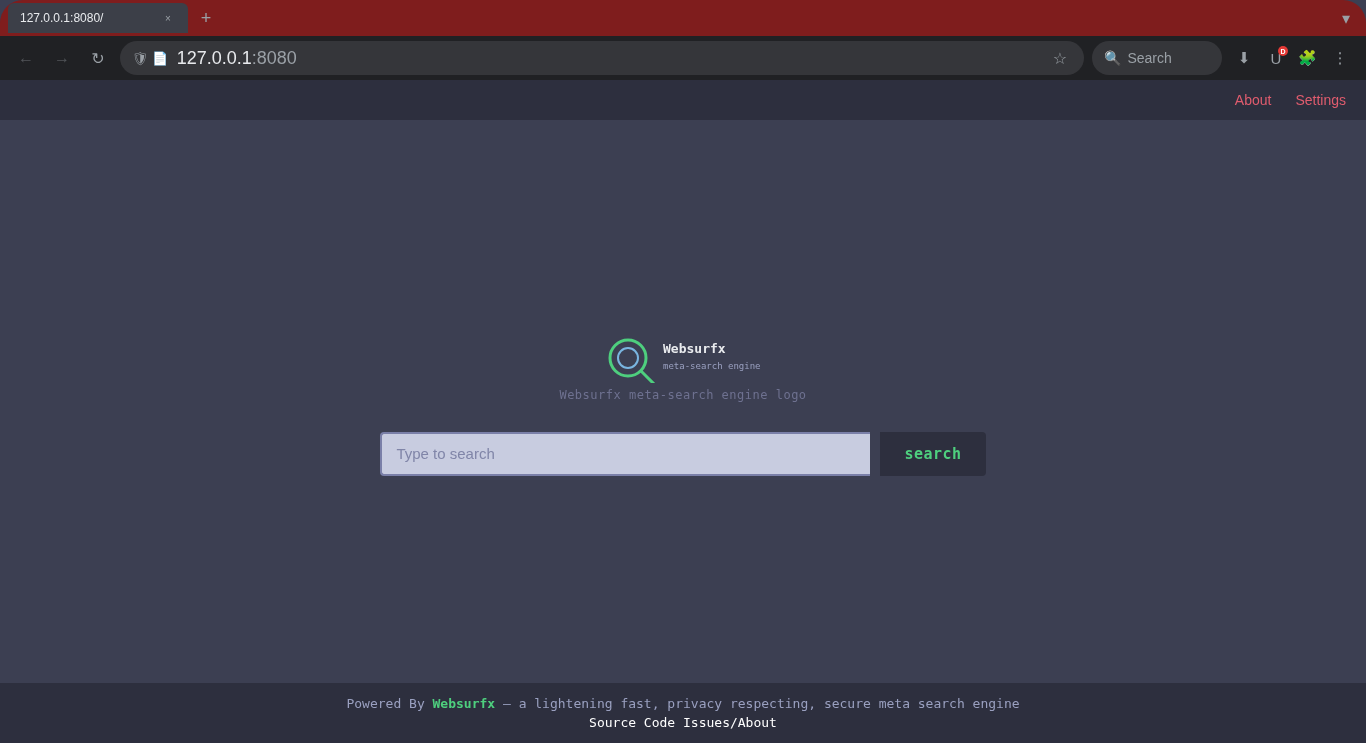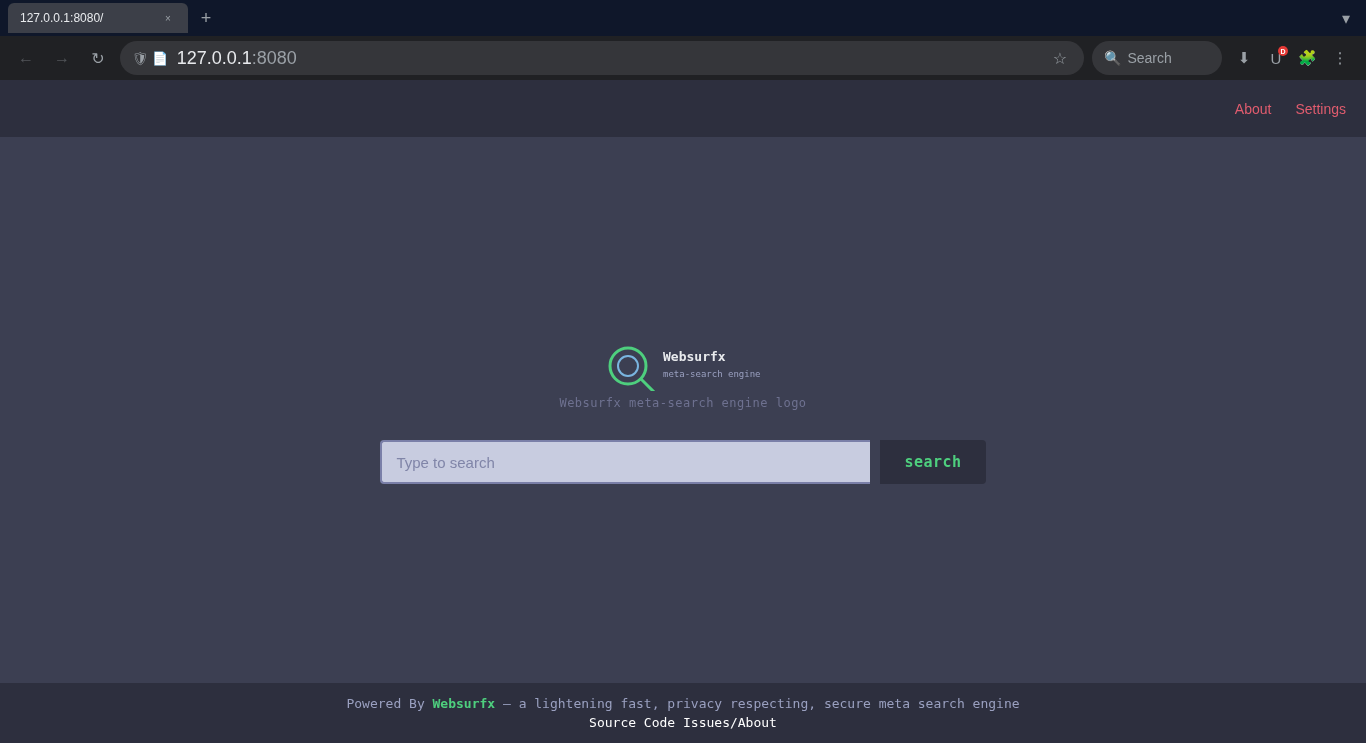--- a/index.html
+++ b/index.html
@@ -14,22 +14,23 @@
       color: #ccc;
       width: 1366px;
       height: 743px;
       overflow: hidden;
       display: flex;
       flex-direction: column;
     }
 
     
     .browser-chrome {
-      background: #0f172a;
+      background: #7f1d1d;
       flex-shrink: 0;
+      border-radius: 23px;
     }
 
     .tab-bar {
       display: flex;
       align-items: center;
       height: 36px;
       padding: 0 8px;
       gap: 4px;
     }
 
@@ -225,21 +226,21 @@
       width: 10px;
       height: 10px;
       display: flex;
       align-items: center;
       justify-content: center;
     }
 
     
     .app-navbar {
       background: #2d2f3e;
-      height: 57px;
+      height: 40px;
       display: flex;
       align-items: center;
       justify-content: flex-end;
       padding: 0 20px;
       gap: 24px;
       flex-shrink: 0;
     }
 
     .app-nav-link {
       color: #e05c6e;

